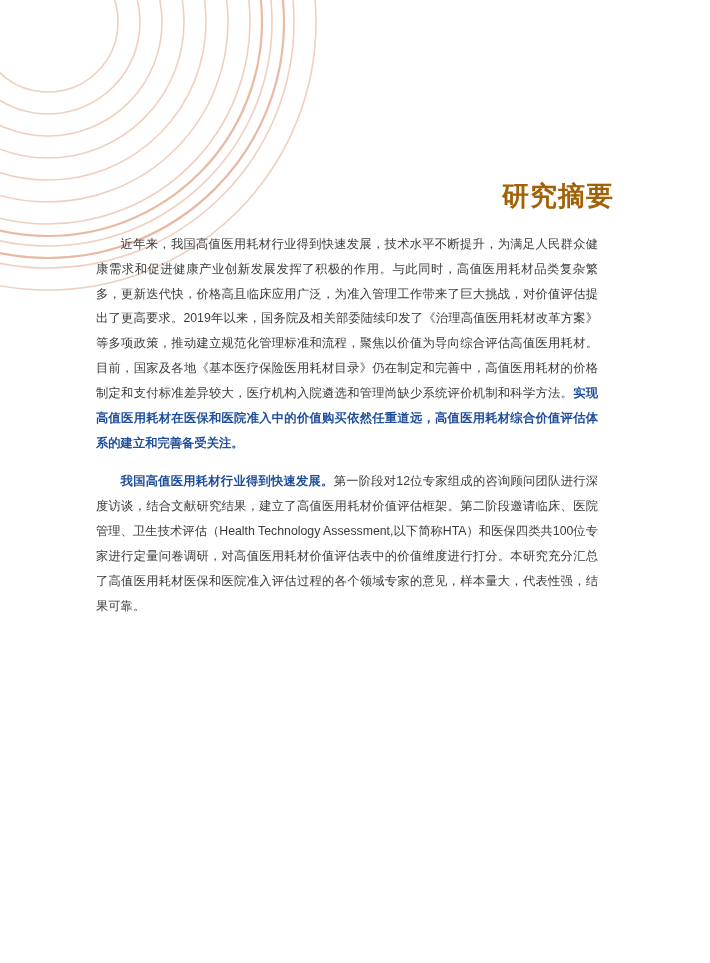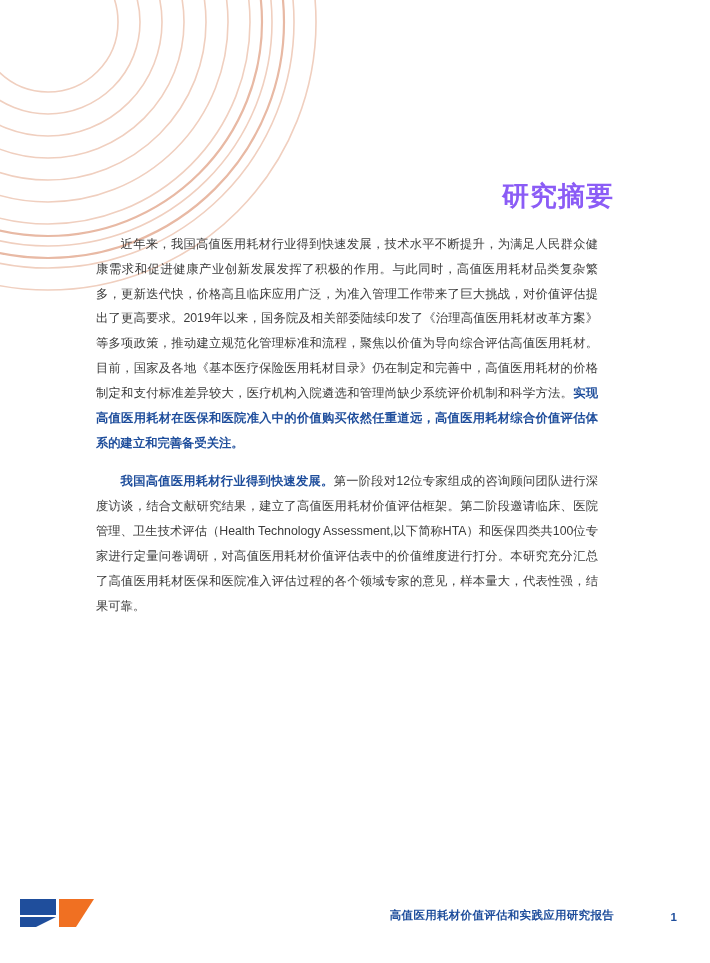--- a/index.html
+++ b/index.html
@@ -31,21 +31,21 @@
     pointer-events: none;
   }
 
   
   .title {
     position: absolute;
     right: 96px;
     top: 178px;
     font-size: 27px;
     font-weight: bold;
-    color: #8b5cf6;
+    color: #a16207;
     letter-spacing: 1px;
   }
 
   
   .content {
     position: absolute;
     left: 96px;
     top: 232px;
     width: 518px;
   }
@@ -131,25 +131,14 @@
     </p>
 
 
     <p class="para">
       <span class="blue">我国高值医用耗材行业得到快速发展。</span><span>第一阶段对12位专家组成的咨询顾问团队进行深度访谈，结合文献研究结果，建立了高值医用耗材价值评估框架。第二阶段邀请临床、医院管理、卫生技术评估（Health Technology Assessment,以下简称HTA）和医保四类共100位专家进行定量问卷调研，对高值医用耗材价值评估表中的价值维度进行打分。本研究充分汇总了高值医用耗材医保和医院准入评估过程的各个领域专家的意见，样本量大，代表性强，结果可靠。</span>
     </p>
 
 
   </div>
 
-  <div class="footer">
-    <div class="footer-mark">
-      <svg width="78" height="28" viewBox="0 0 78 28" xmlns="http://www.w3.org/2000/svg">
-        <polygon points="0,0 36,0 36,16 0,16" fill="#1f4e9c"></polygon>
-        <polygon points="0,18 36,18 16,28 0,28" fill="#1f4e9c"></polygon>
-        <polygon points="39,0 74,0 56,28 39,28" fill="#f07022"></polygon>
-      </svg>
-    </div>
-    <div class="footer-text">高值医用耗材价值评估和实践应用研究报告</div>
-    <div class="footer-page">1</div>
-  </div>
 
 </div>
 
 </body></html>

